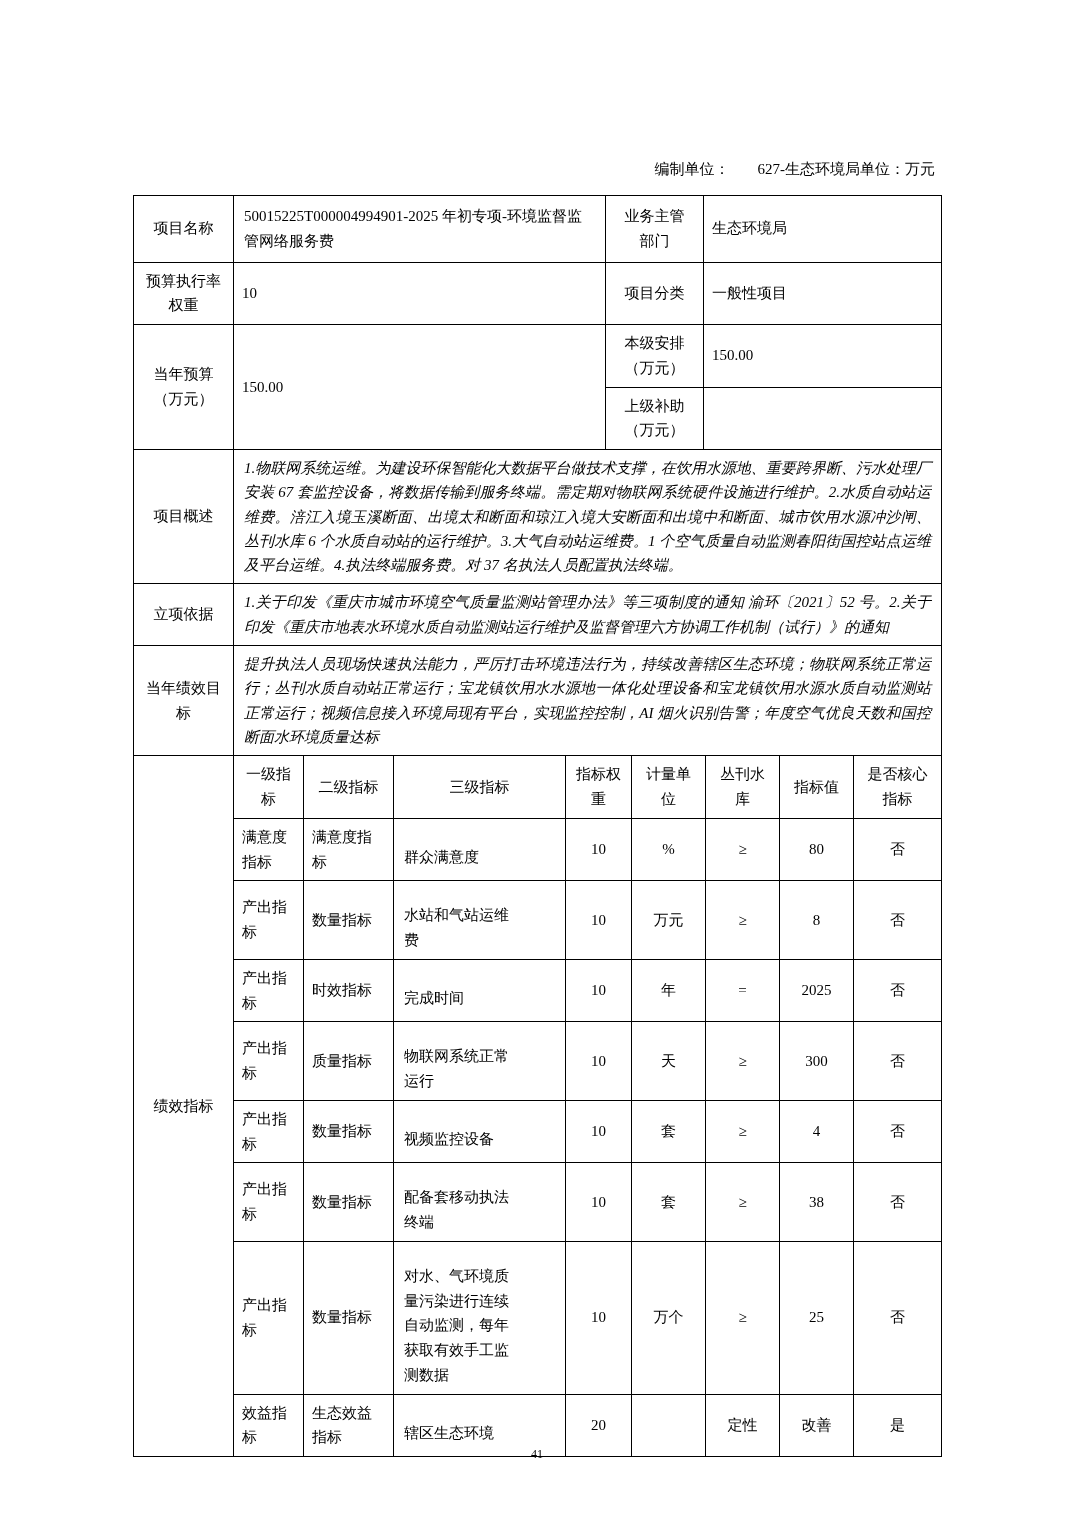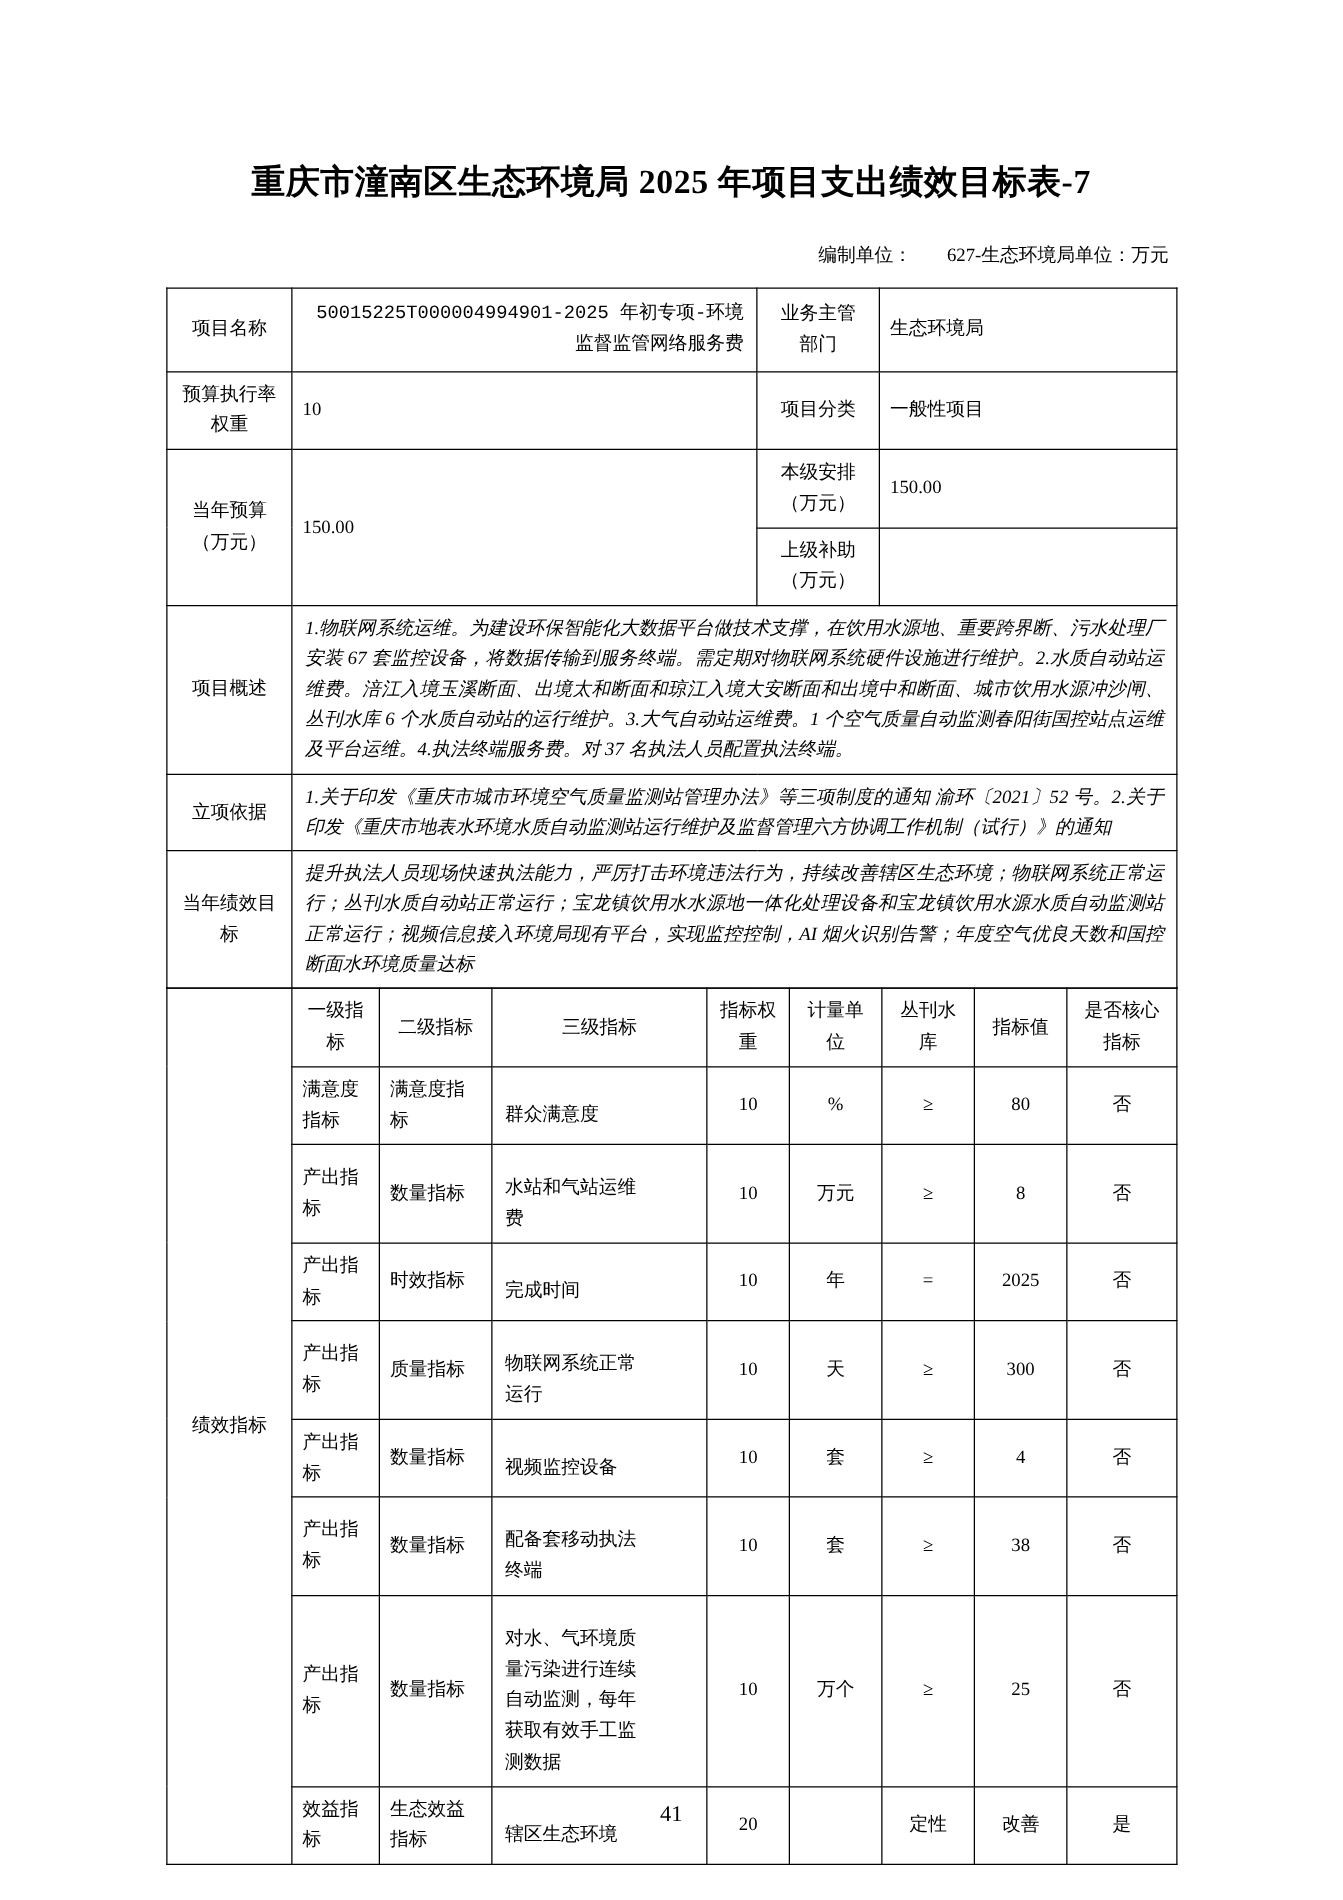--- a/index.html
+++ b/index.html
@@ -43,46 +43,45 @@
     vertical-align:middle;
     line-height:1.65;
     word-break:break-all;
     overflow-wrap:break-word;
   }
   .top-table { margin-top:16px; }
   .ind-table { margin-top:-1px; }
 
   td.lab  { text-align:center; padding:6px 12px; }
   td.ctr  { padding:6px 8px; }
-  td.vleft{ text-align:right;   padding:8px 10px;font-family:Liberation Mono, monospace; }
+  td.vleft{ text-align:left;   padding:8px 10px; }
   td.txt  { text-align:justify; text-justify:inter-ideograph; padding:6px 10px; line-height:1.62;font-style:italic; }
 
   tr.r60 td { height:60px; }
   tr.r55 td { height:55px; }
   tr.ind-head td { height:58px; text-align:center; padding:6px 8px; }
   tr.ind-row  td { height:56px; }
 
   td.l1 { text-align:left; padding:6px 8px; }
   td.l2 { text-align:left; padding:6px 8px; }
   td.l3 { text-align:left; padding:22px 46px 6px 10px; }
   td.cc { text-align:center; padding:6px 4px; }
 
   .page-number {
     position:absolute;
     bottom:58px; left:0; right:0;
     text-align:center;
-    font-size:18px;
+    font-size:12px;
   }
 </style>
 </head>
 <body>
 
 <div class="page">
 
-  <h1 class="doc-title">重庆市潼南区生态环境局 2025 年项目支出绩效目标表-7</h1>
 
   <div class="meta-row">
     <div>
       <span>编制单位：</span><span class="meta-value">627-生态环境局</span>
     </div>
     <div>单位：万元</div>
   </div>
 
   <table class="t top-table">
     <colgroup>

